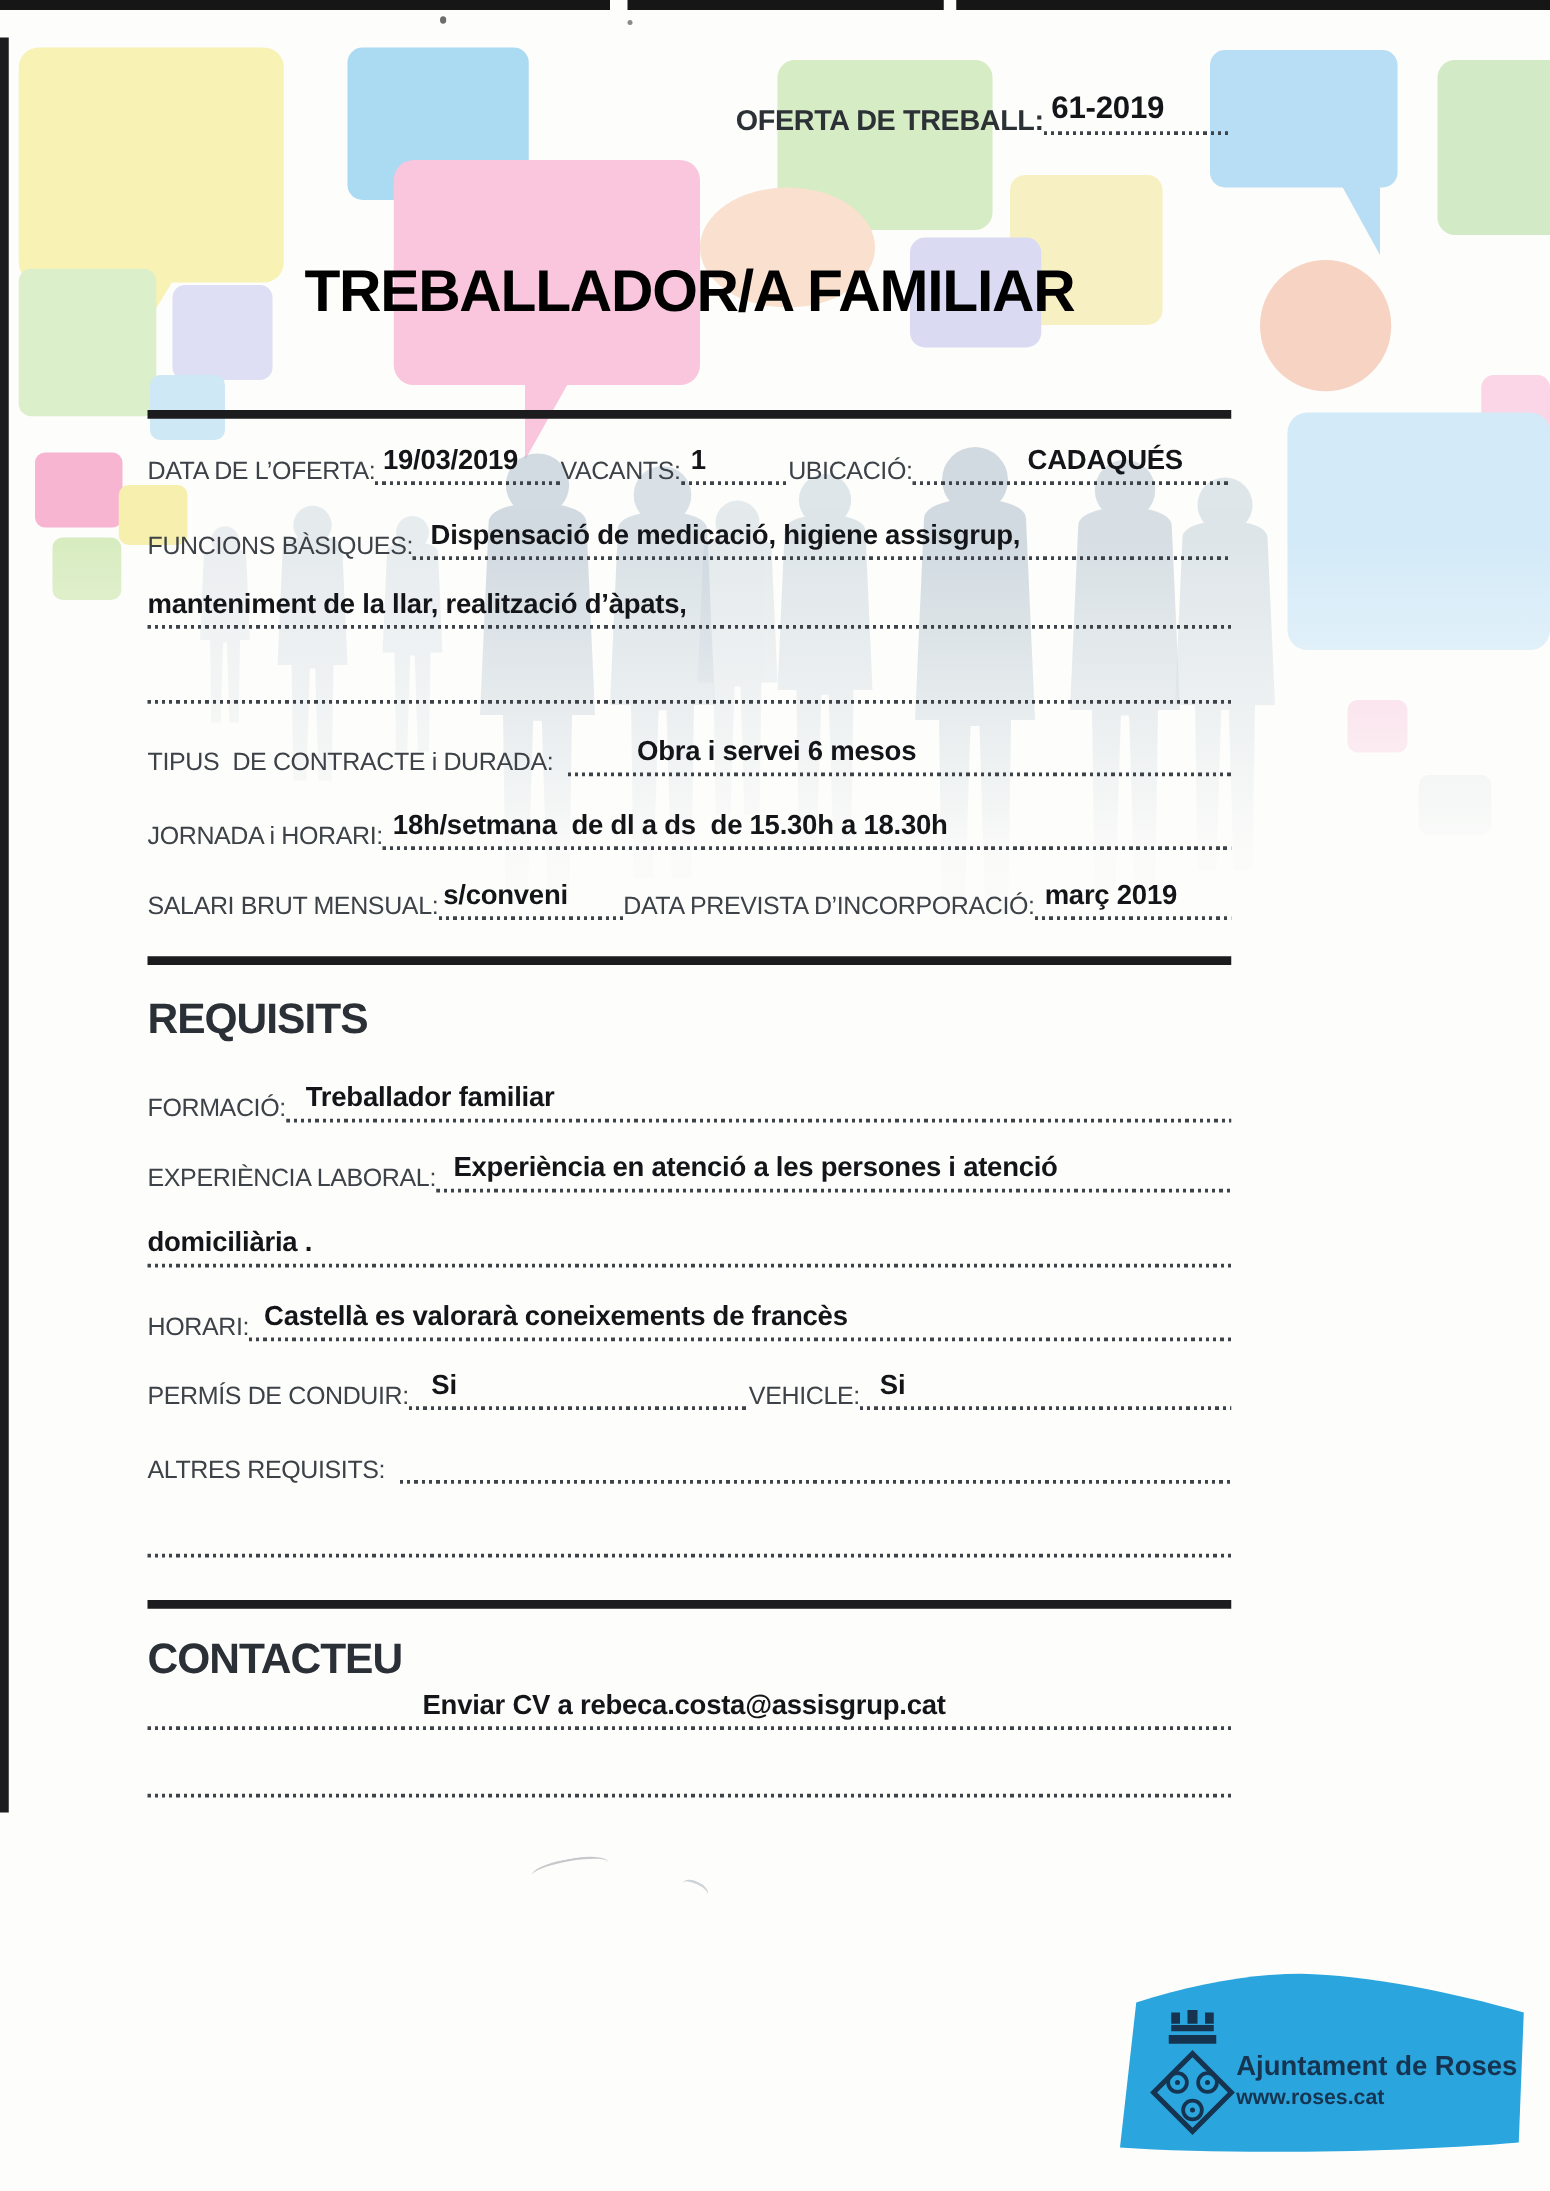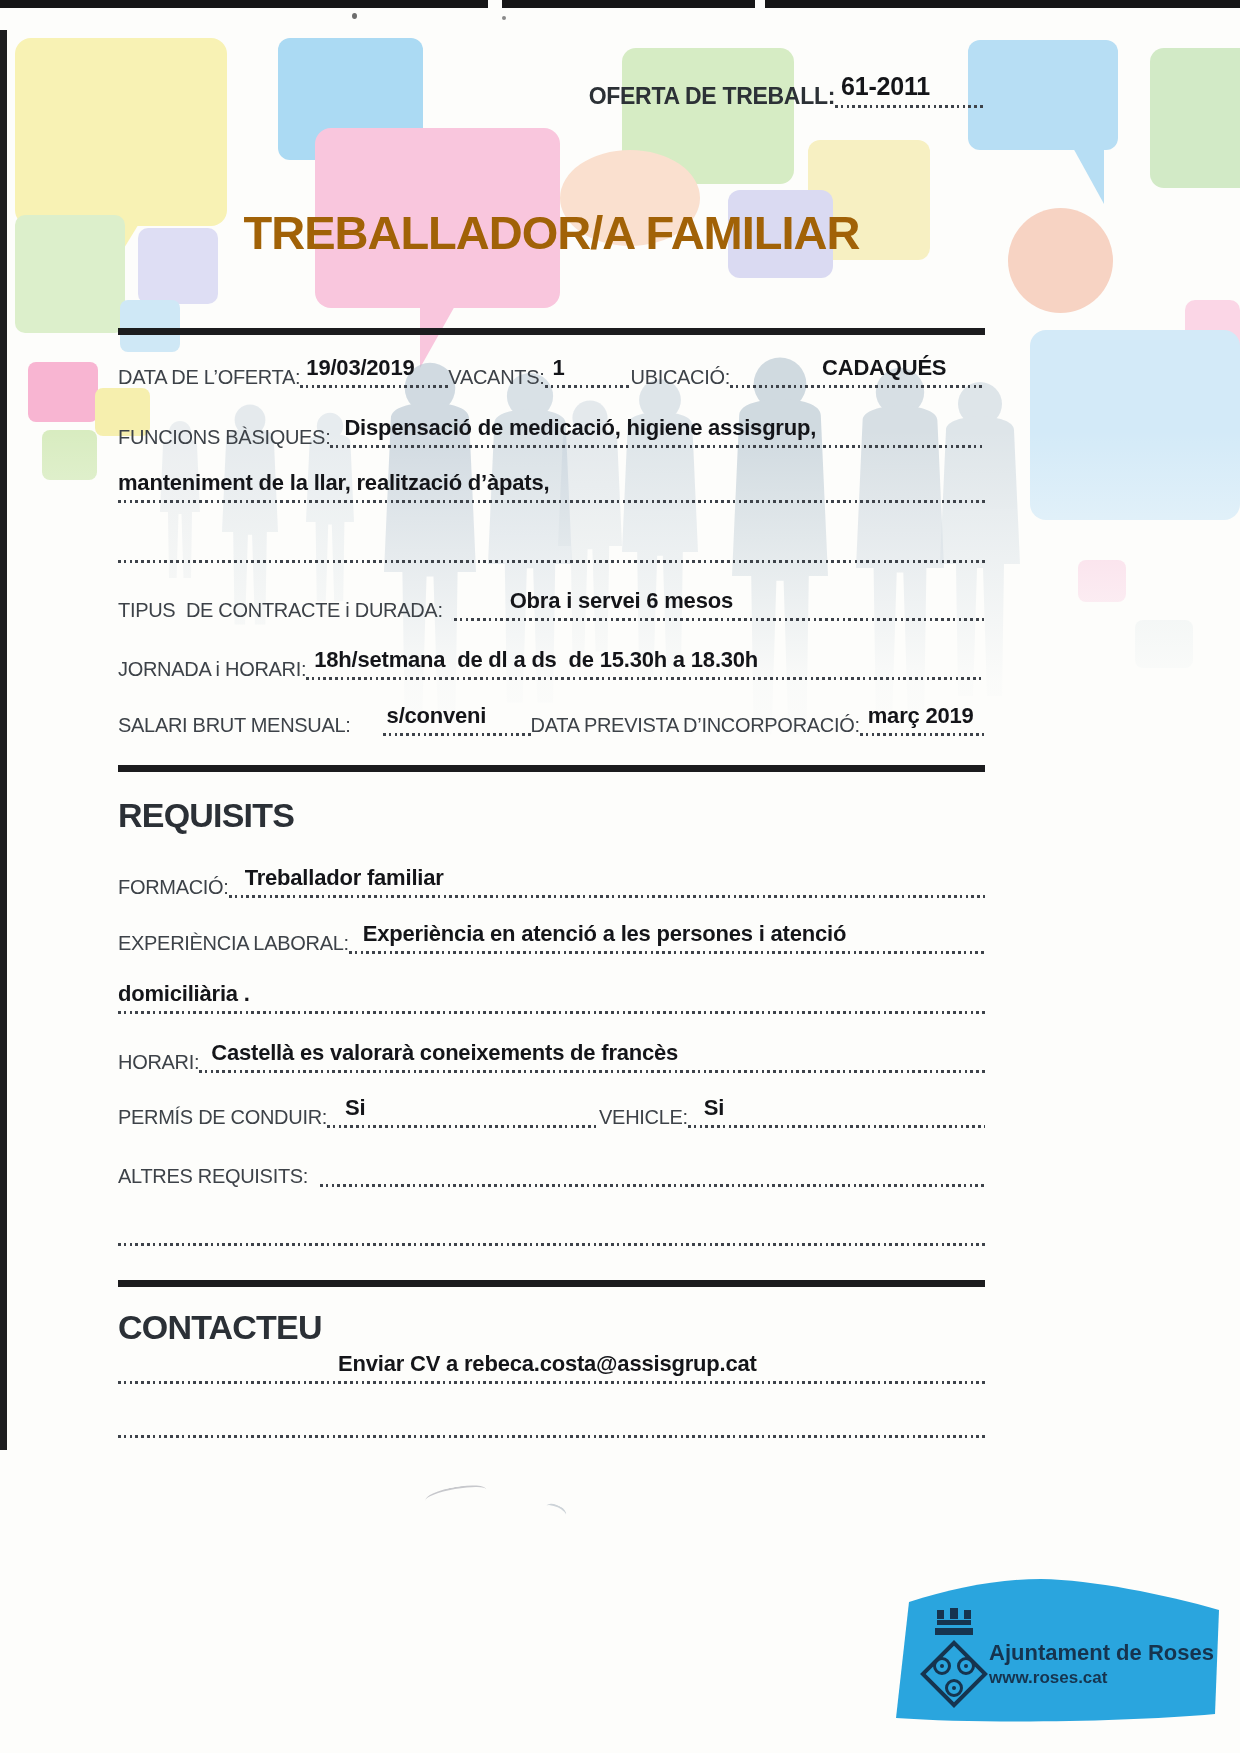--- a/index.html
+++ b/index.html
@@ -21,21 +21,21 @@
   .label{font-size:20px;line-height:1.05;color:#3d4248;letter-spacing:-0.3px;white-space:pre;font-stretch:condensed;}
   .val{font-weight:bold;font-size:22px;color:#141519;letter-spacing:-0.2px;white-space:pre;}
   .row{position:absolute;left:118px;width:867px;display:flex;align-items:flex-end;}
   .fill{position:relative;height:100%;}
   .grow{flex:1 1 auto;}
   .dots{position:absolute;left:0;right:0;bottom:0;height:3px;
         background:repeating-linear-gradient(90deg,#3e434a 0 2.6px,transparent 2.6px 5.8px);}
   .fv{position:absolute;bottom:7px;}
   .bar{position:absolute;left:118px;width:867px;height:7px;background:#1c1c1e;z-index:4;}
   .h1{position:absolute;left:118px;width:867px;text-align:center;
-      font-size:47px;font-weight:bold;letter-spacing:-1px;color:#a16207;}
+      font-size:47px;font-weight:bold;letter-spacing:-1px;color:#000000;}
   .h2{position:absolute;left:118px;font-size:34px;font-weight:bold;letter-spacing:-0.8px;color:#2b3036;}
   .offer{position:absolute;top:60px;left:560px;width:425px;height:48px;display:flex;align-items:flex-end;justify-content:flex-end;}
   .offer .label{font-weight:bold;font-size:23px;color:#2c3136;}
   .offer .fill{width:150px;height:48px;}
   .offer .fv{font-size:25px;}
   
   .logo{position:absolute;left:893px;top:1576px;z-index:4;}
 </style>
 </head>
 <body>
@@ -96,21 +96,21 @@
   <div class="artifact" style="left:352px;top:13px;width:5px;height:6px;background:#6d6d6d;border-radius:50%;"></div>
   <div class="artifact" style="left:502px;top:16px;width:4px;height:4px;background:#8a8a8a;border-radius:50%;"></div>
   <div class="artifact" style="left:425px;top:1487px;width:62px;height:14px;border-top:2px solid #c7c8cc;border-radius:50%;transform:rotate(-10deg);"></div>
   <div class="artifact" style="left:545px;top:1505px;width:22px;height:10px;border-top:2px solid #cdd3d8;border-radius:50%;transform:rotate(25deg);"></div>
 
   <div class="content">
 
     <div class="offer">
       <span class="label">OFERTA DE TREBALL:</span>
       <span class="fill">
-        <span class="fv val" style="left:6px;">61-2011</span>
+        <span class="fv val" style="left:6px;">61-2019</span>
         <span class="dots"></span>
       </span>
     </div>
 
     <div class="h1" style="top:205px;">TREBALLADOR/A FAMILIAR</div>
 
     <div class="bar" style="top:328px;"></div>
 
     <div class="row" style="top:342px;height:46px;">
       <span class="label">DATA DE L’OFERTA:</span>
@@ -160,21 +160,21 @@
     <div class="row" style="top:634px;height:46px;">
       <span class="label">JORNADA i HORARI:</span>
       <span class="fill grow">
         <span class="fv val" style="left:8px;">18h/setmana  de dl a ds  de 15.30h a 18.30h</span>
         <span class="dots"></span>
       </span>
     </div>
 
     <div class="row" style="top:690px;height:46px;">
       <span class="label">SALARI BRUT MENSUAL:</span>
-      <span class="fill" style="flex:0 0 148px;margin-left:32px;">
+      <span class="fill" style="flex:0 0 148px;">
         <span class="fv val" style="left:4px;">s/conveni</span>
         <span class="dots"></span>
       </span>
       <span class="label">DATA PREVISTA D’INCORPORACIÓ:</span>
       <span class="fill grow">
         <span class="fv val" style="left:8px;">març 2019</span>
         <span class="dots"></span>
       </span>
     </div>
 

